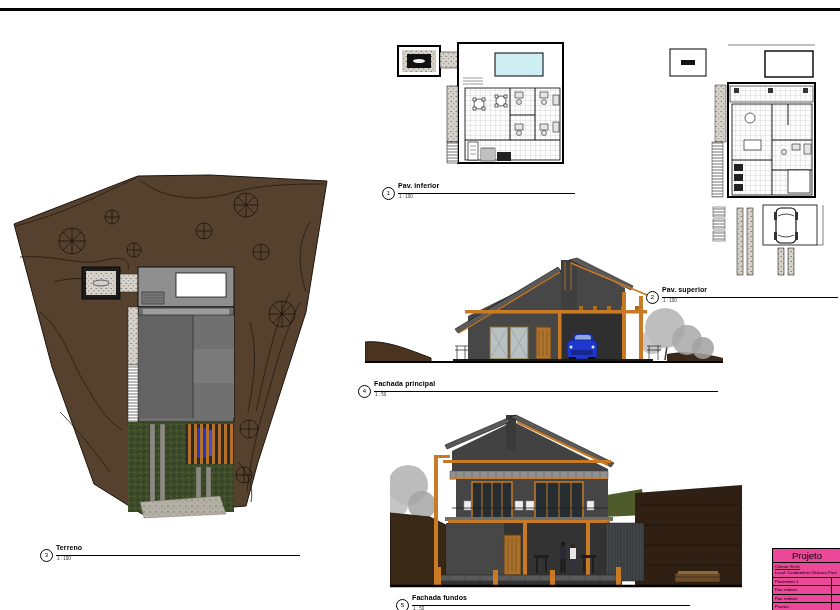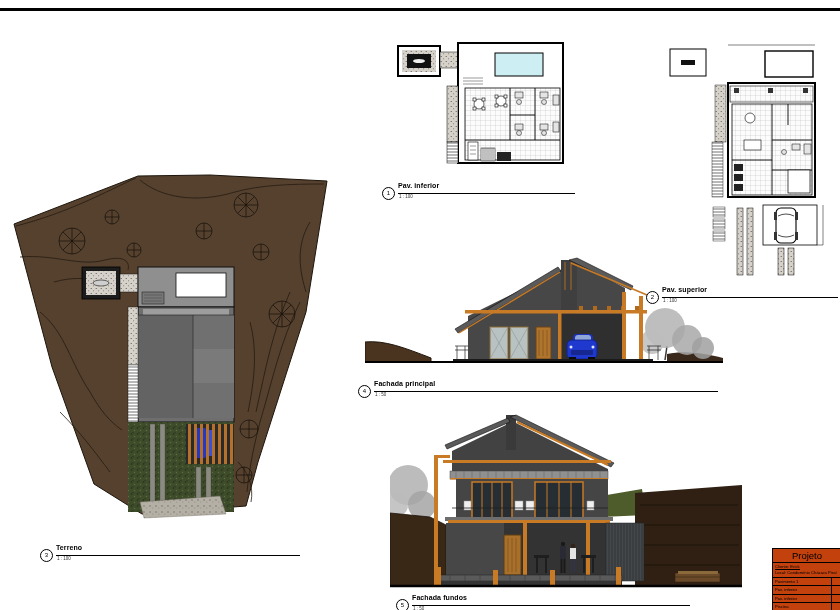--- a/index.html
+++ b/index.html
@@ -15,21 +15,21 @@
     width:11px;height:11px;border:1.2px solid #000;border-radius:50%;
     font-size:6px;line-height:11px;text-align:center;background:#fff;
     margin-right:3px;margin-bottom:-6px;flex:0 0 auto;z-index:2;
   }
   .co-body{flex:1;border-bottom:1.6px solid #000;position:relative;padding-bottom:1px;}
   .co-title{font-size:7px;font-weight:bold;letter-spacing:.1px;}
   .co-scale{position:absolute;top:100%;left:1px;margin-top:1px;font-size:4.5px;color:#333;}
   
   .tblock{
     position:absolute;left:772px;top:548px;width:68px;height:62px;
-    border-left:1.6px solid #000;border-top:1.6px solid #000;background:#c2410c;
+    border-left:1.6px solid #000;border-top:1.6px solid #000;background:#ec4899;
   }
   .tb-header{height:13px;border-bottom:1.2px solid #000;display:flex;align-items:center;justify-content:center;font-size:9.5px;}
   .tb-info{border-bottom:1px solid #000;padding:1px 2px;font-size:4.2px;line-height:1.45;}
   .tb-info .u{border-bottom:.5px solid #000;}
   .tb-row{height:7.2px;border-bottom:.8px solid #000;display:flex;align-items:center;font-size:4.2px;}
   .tb-row .lbl{flex:1;padding-left:2px;white-space:nowrap;overflow:hidden;}
   .tb-row .val{width:9px;border-left:.8px solid #000;height:100%;display:flex;align-items:center;justify-content:center;font-size:4px;}
   .tb-row:last-child{border-bottom:none;}
   svg{display:block;}
 </style>

